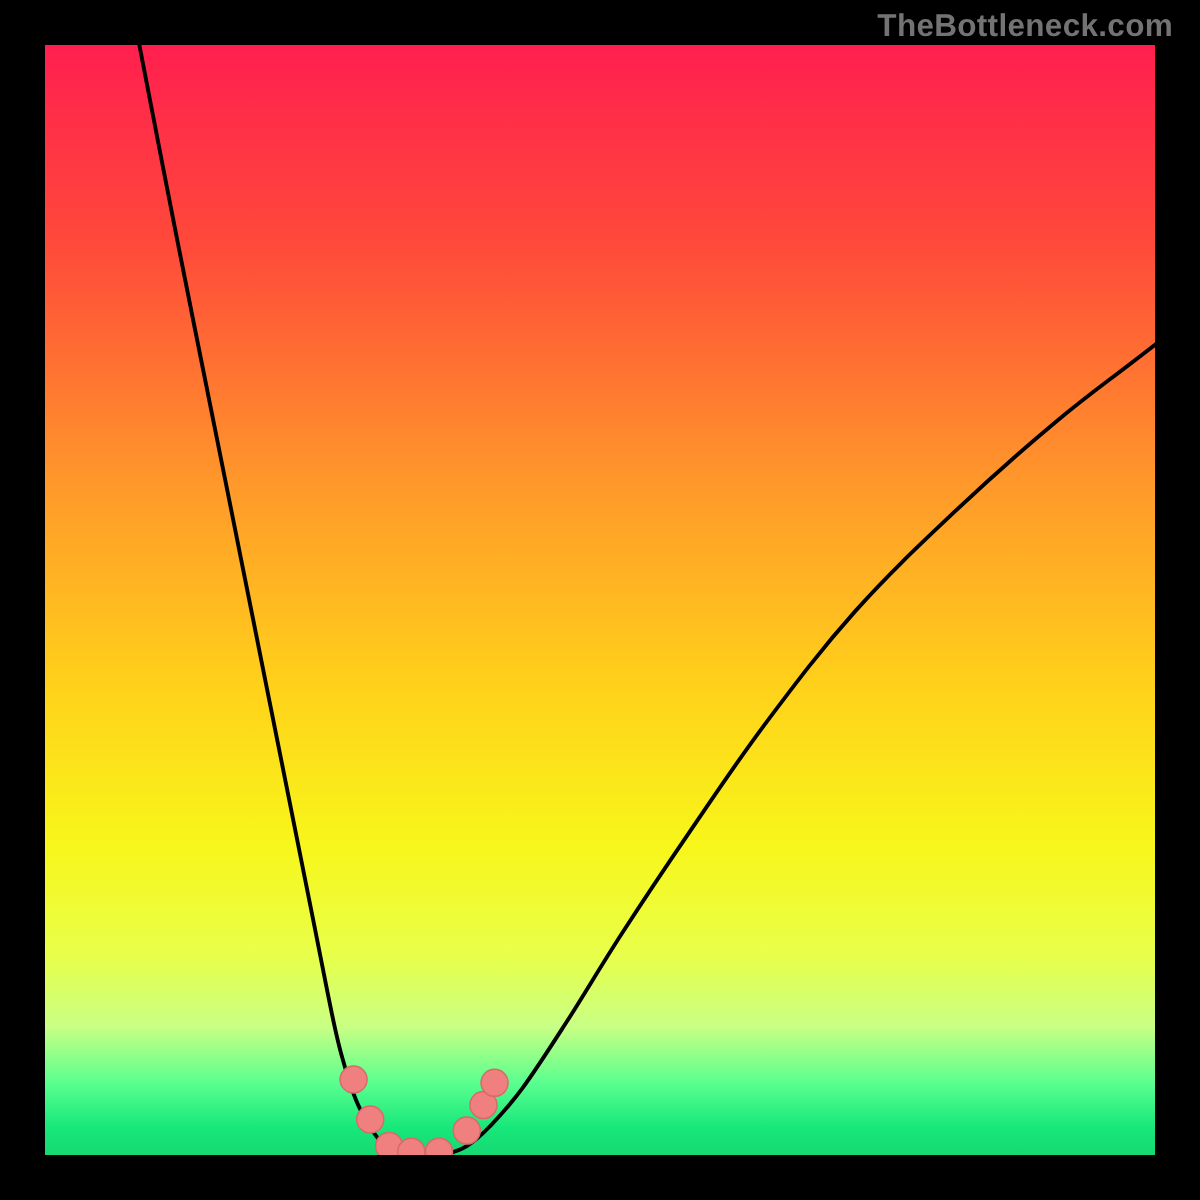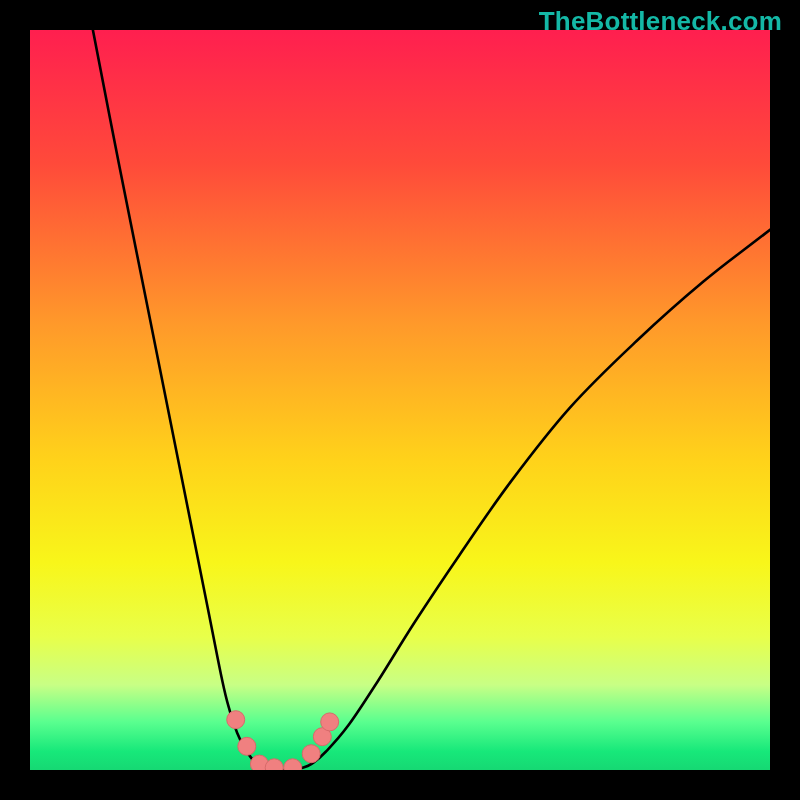--- a/index.html
+++ b/index.html
@@ -14,23 +14,23 @@
     position: absolute;
     top: 30px; left: 30px;
     width: 740px; height: 740px;
     overflow: hidden;
   }
   .watermark {
     position: absolute;
     top: 6px;
     right: 18px;
     font-family: Arial, Helvetica, sans-serif;
-    font-size: 26px;
+    font-size: 21px;
     font-weight: 600;
-    color: #14b8a6;
+    color: #737373;
     letter-spacing: 0.2px;
   }
   svg { display: block; }
 </style>
 </head>
 <body>
 
 <div class="frame">
   <div class="plot-area">
     <svg id="chart-svg" width="740" height="740" viewBox="0 0 740 740" preserveAspectRatio="none">

